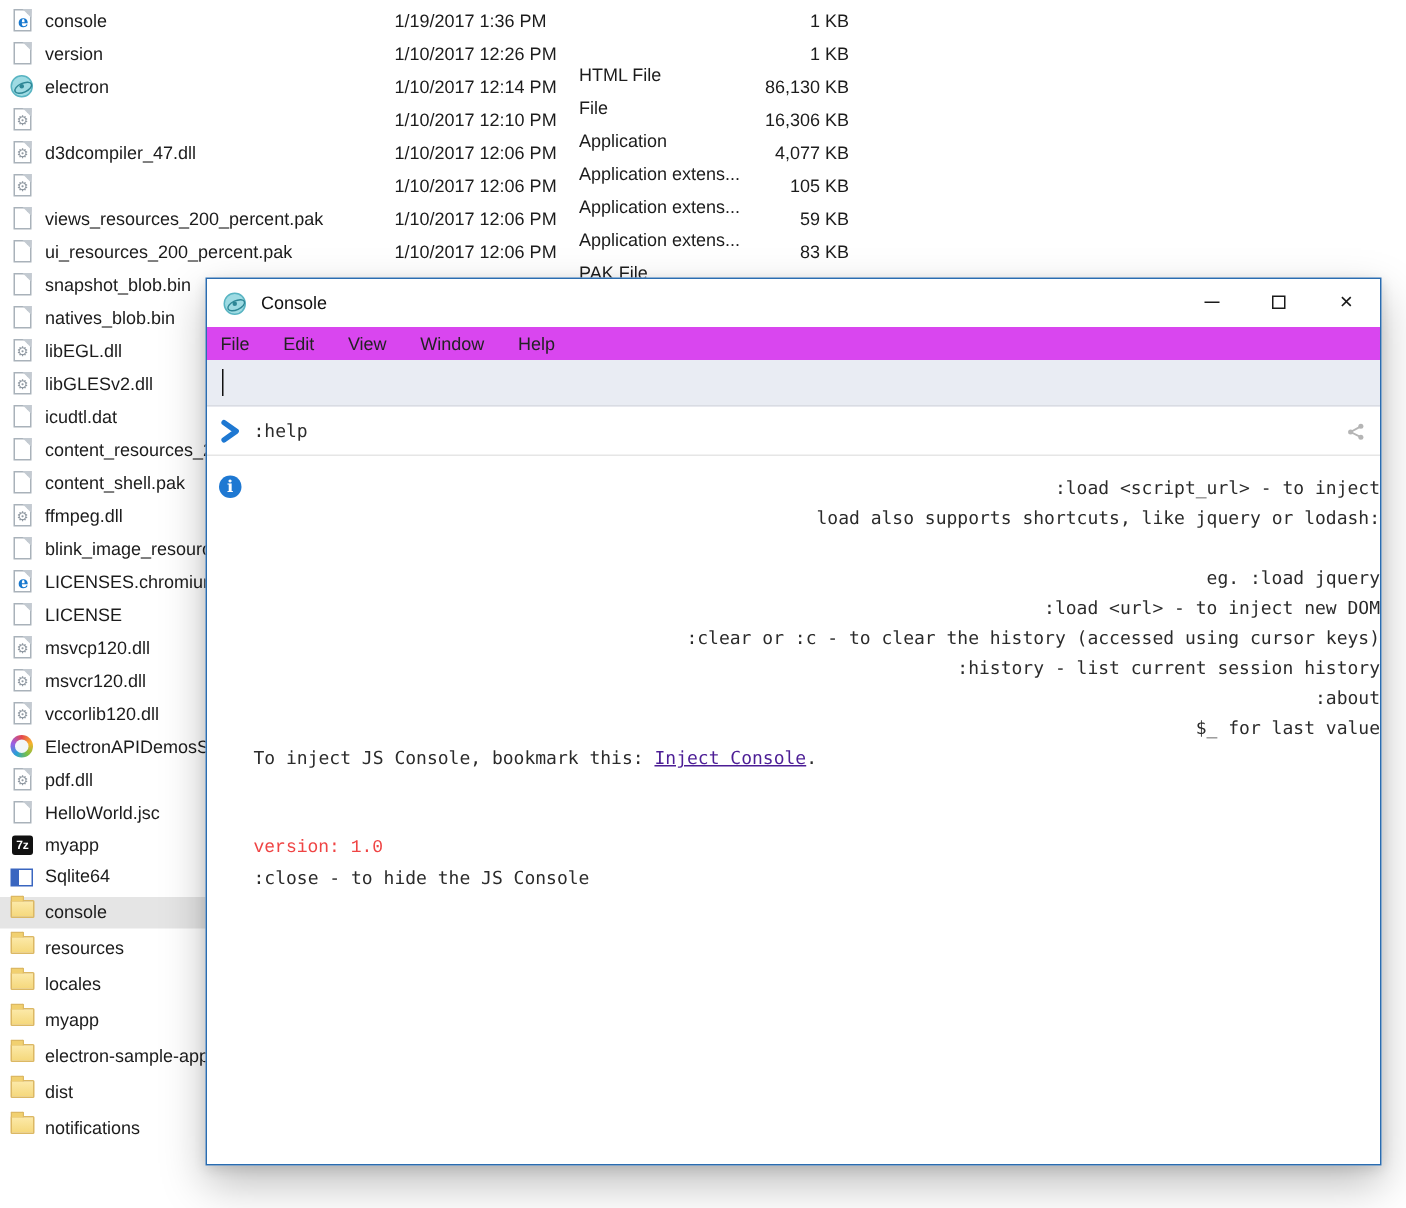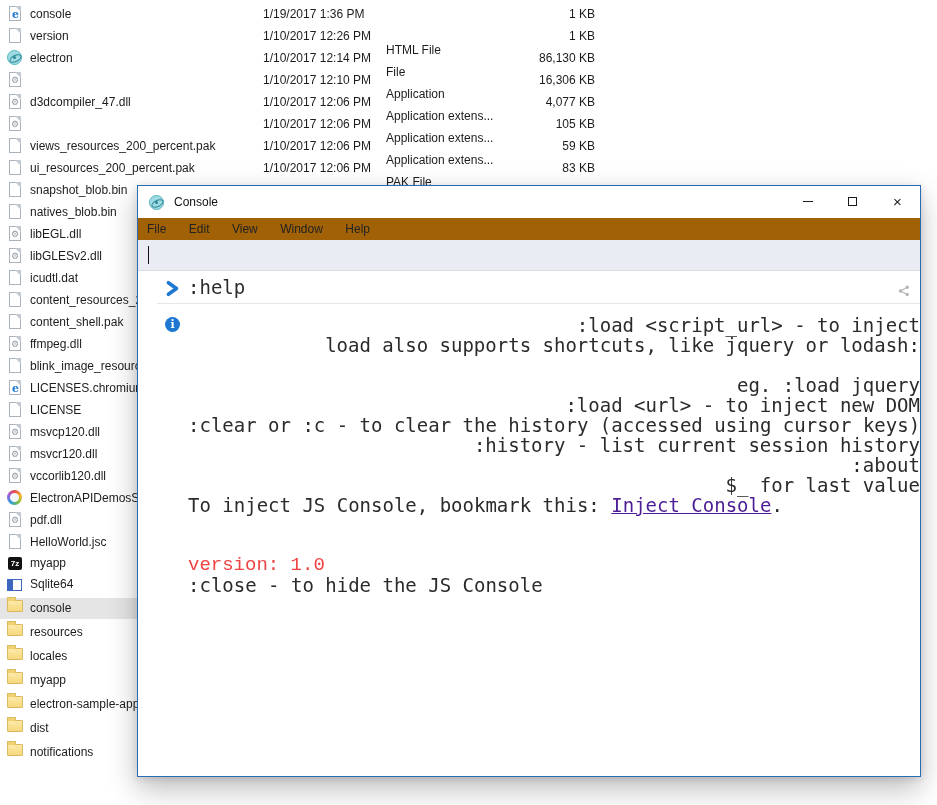--- a/index.html
+++ b/index.html
@@ -8,21 +8,21 @@
 
   
   .file-list { position:absolute; left:0; top:3px; width:937px; }
   .frow { position:relative; height:21px; width:578px; cursor:default; }
   .frow.selected { background:#e5e5e5; }
   .frow .cell { position:absolute; top:0; height:21px; line-height:21px;
                 font-size:12px; color:#1c1c1c; white-space:nowrap; }
   .fname { left:30px; width:230px; overflow:hidden; }
   .fdate { left:263px; width:115px; }
   .ftype { left:386px; width:108px; overflow:hidden;margin-top:36px; }
-  .fsize { left:485px; width:110px; text-align:right; }
+  .fsize { left:456px; width:110px; text-align:right; }
 
   .ic { position:absolute; left:7px; top:2px; width:16px; height:16px; display:block; }
 
   
   .file-icon, .dll-icon, .html-file-icon {
     width:12px; height:15px; margin-left:2px; margin-top:1px;
     background:#fff; border:1px solid #a9b2ba; position:relative; }
   .file-icon:before, .dll-icon:before, .html-file-icon:before {
     content:""; position:absolute; top:-1px; right:-1px;
     border:3px solid #c3cad1; border-left-color:transparent; border-bottom-color:transparent; }
@@ -75,30 +75,30 @@
   .titlebar .app-ic { position:absolute; left:11px; top:8px; }
   .title-text { position:absolute; left:36px; top:0; line-height:32px;
     font-size:12px; color:#111; }
   .win-controls { position:absolute; right:0; top:0; height:30px; display:flex; }
   .win-btn { width:45px; height:30px; display:flex; align-items:center;
     justify-content:center; color:#1a1a1a; }
   .glyph-min { width:10px; height:1px; background:#1a1a1a; display:block; }
   .glyph-max { width:9px; height:9px; border:1px solid #1a1a1a; display:block; }
   .glyph-close { font-size:15px; line-height:15px; }
 
-  .menubar { height:22px; background:#a16207; padding-left:5px; }
+  .menubar { height:22px; background:#d946ef; padding-left:5px; }
   .menu-item { display:inline-block; margin-right:10px; padding:0 4px;
     font-size:12px; line-height:22px; color:#222; }
 
   .input-strip { position:relative; height:31px; background:#e9ecf3;
     border-bottom:1px solid #d9dce3; }
   .caret { position:absolute; left:10px; top:6px; width:1px; height:18px; background:#111; }
 
-  .console-body { font-family:"DejaVu Sans Mono", monospace; font-size:19px;
-    color:#2b2b2b;margin-left:19px; }
+  .console-body { font-family:"DejaVu Sans Mono", monospace; font-size:12px;
+    color:#2b2b2b; }
 
   .help-row { position:relative; height:33px; border-bottom:1px solid #e6e6e6; }
   .prompt-chevron { position:absolute; left:8px; top:8px; }
   .help-cmd { position:absolute; left:31px; top:0; line-height:33px; }
   .share-icon { position:absolute; right:9px; top:9px; }
 
   .output-block { position:relative; padding:11px 0 0 31px; }
   .info-icon { position:absolute; left:8px; top:13px; width:15px; height:15px;
     border-radius:50%; background:#1e78d2; color:#fff; font-size:11px; font-weight:bold;
     text-align:center; line-height:15px; font-family:"DejaVu Serif", serif; }

